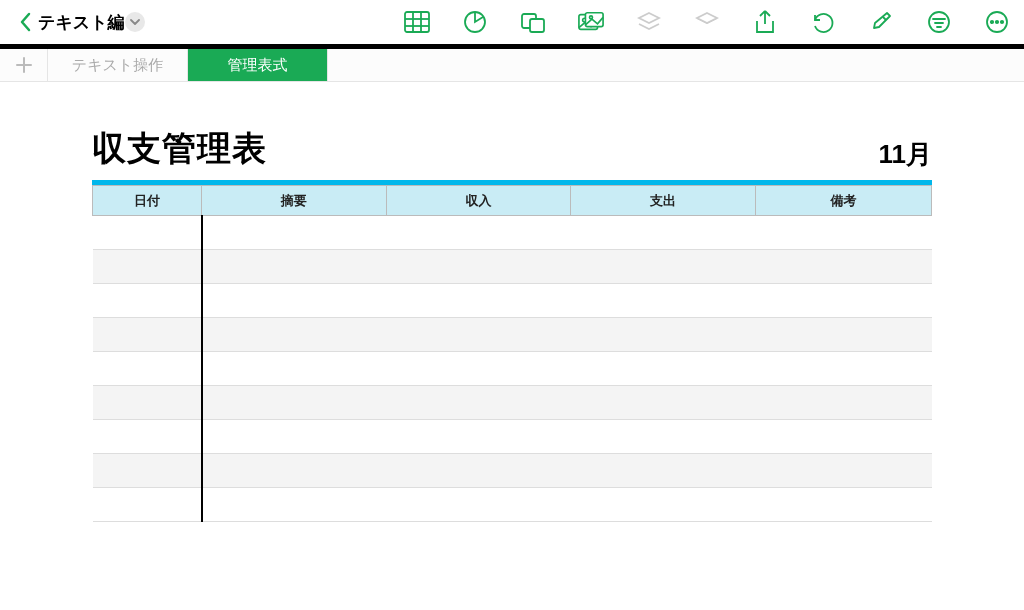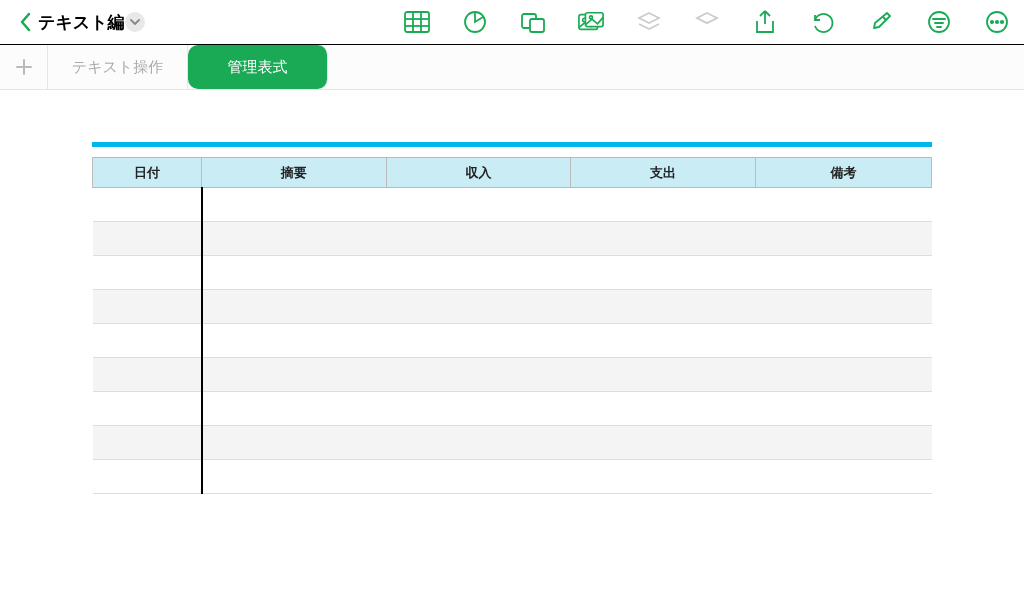--- a/index.html
+++ b/index.html
@@ -47,22 +47,22 @@
     }
     .topbar-icon {
       width: 26px; height: 26px;
       display: flex; align-items: center; justify-content: center;
       cursor: pointer;
     }
     .topbar-icon.disabled svg { stroke: #ccc; }
 
     
     .tabsrow {
-      height: 46px;
-      border-top: 1px solid #000000;
+      height: 38px;
+      border-top: 5px solid #000000;
       border-bottom: 1px solid #e5e5e5;
       background: #fcfcfc;
       display: flex;
       align-items: stretch;
     }
     .add-tab {
       width: 48px;
       display: flex; align-items: center; justify-content: center;
       border-right: 1px solid #e5e5e5;
       cursor: pointer;
@@ -71,21 +71,20 @@
       width: 140px;
       display: flex; align-items: center; justify-content: center;
       font-size: 15px;
       color: #aaa;
       border-right: 1px solid #e5e5e5;
       cursor: pointer;
     }
     .tab.active {
       background: #1aaa55;
       color: #fff;
-      border-radius: 10px;
     }
 
     
     .doc-area {
       padding: 44px 92px 0 92px;
     }
     .title-row {
       display: flex;
       align-items: flex-end;
       justify-content: space-between;
@@ -102,21 +101,20 @@
     .accent-bar {
       height: 5px;
       background: #00b7eb;
       margin-top: 8px;
     }
 
     
     table.sheet {
       width: 100%;
       border-collapse: collapse;
-      margin-top: 10px;
       table-layout: fixed;
     }
     table.sheet col.c1 { width: 13%; }
     table.sheet col.c2 { width: 22%; }
     table.sheet col.c3 { width: 22%; }
     table.sheet col.c4 { width: 22%; }
     table.sheet col.c5 { width: 21%; }
 
     table.sheet th {
       background: #c9ecf5;
@@ -243,20 +241,24 @@
         <line x1="3" y1="10" x2="17" y2="10"></line>
       </svg>
   </div>
   <div id="tabs-container" style="display: flex;">
       <div class="tab">テキスト操作</div>
       <div class="tab active">管理表式</div>
     </div>
 </div>
 
 <div class="doc-area">
+  <div class="title-row">
+    <div class="sheet-title">収支管理表</div>
+    <div class="month-label">11月</div>
+  </div>
   <div class="accent-bar"></div>
 
   <table class="sheet">
     <colgroup>
       <col class="c1">
         <col class="c2">
         <col class="c3">
         <col class="c4">
         <col class="c5">
     </colgroup>

